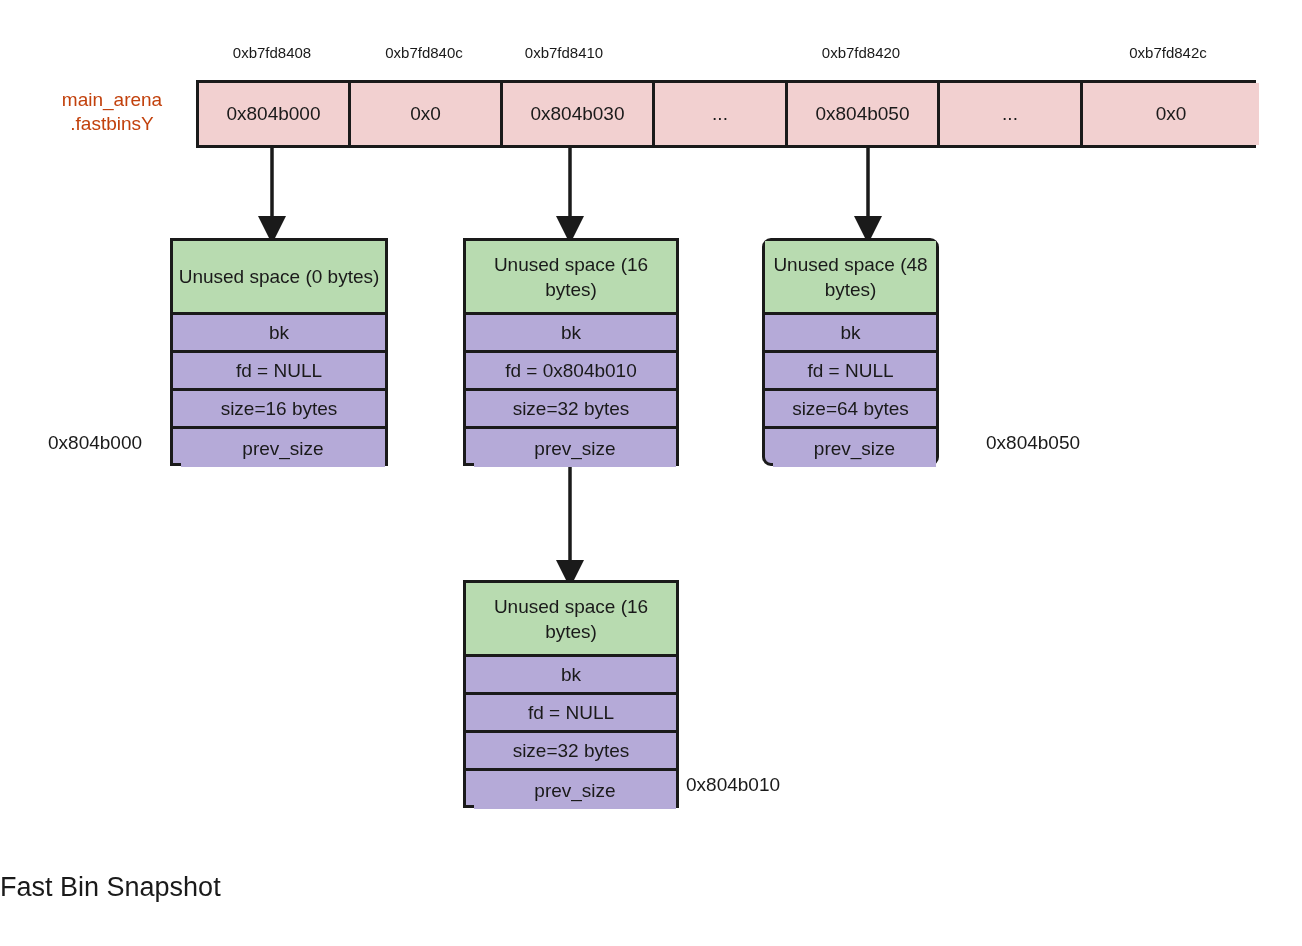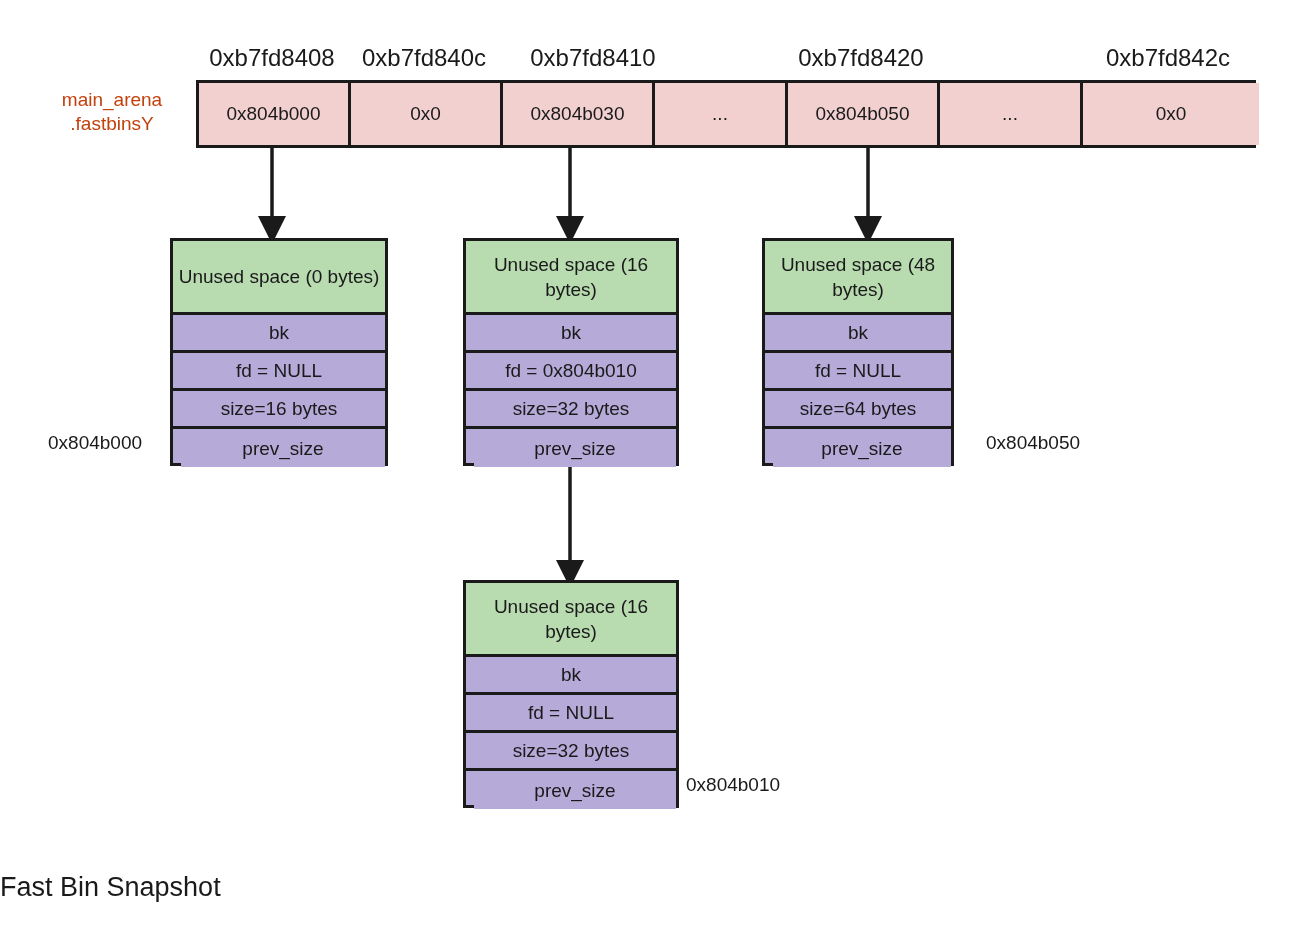--- a/index.html
+++ b/index.html
@@ -44,21 +44,21 @@
     box-sizing: border-box;
     height: 100%;
     white-space: nowrap;
   }
   .fb-cell:last-child { border-right: none; }
 
   
   .fb-addr {
     position: absolute;
     top: 44px;
-    font-size: 24px;
+    font-size: 15px;
     color: #1a1a1a;
     text-align: center;
     white-space: nowrap;
   }
 
   
   #arena-label {
     position: absolute;
     left: 42px;
     top: 88px;
@@ -131,21 +131,21 @@
 
 <div id="canvas">
 
   <div id="arena-label">
     <div>main_arena</div>
     <div>.fastbinsY</div>
   </div>
 
   <div class="fb-addr" style="left:196px;  width:152px;">0xb7fd8408</div>
   <div class="fb-addr" style="left:348px;  width:152px;">0xb7fd840c</div>
-  <div class="fb-addr" style="left:517px;  width:152px;text-align:center;">0xb7fd8410</div>
+  <div class="fb-addr" style="left:488px;  width:152px;text-align:center;">0xb7fd8410</div>
   <div class="fb-addr" style="left:652px;  width:133px;"></div>
   <div class="fb-addr" style="left:785px;  width:152px;">0xb7fd8420</div>
   <div class="fb-addr" style="left:937px;  width:143px;"></div>
   <div class="fb-addr" style="left:1080px; width:176px;">0xb7fd842c</div>
 
   <div id="fastbins-array">
     <div class="fb-cell" style="width:152px;">0x804b000</div>
     <div class="fb-cell" style="width:152px;">0x0</div>
     <div class="fb-cell" style="width:152px;text-align:right;">0x804b030</div>
     <div class="fb-cell" style="width:133px;">...</div>
@@ -180,21 +180,21 @@
   <div class="side-addr" style="left:48px; top:432px;">0x804b000</div>
 
   <div class="chunk" style="left:463px; top:238px; width:216px; height:228px;">
     <div class="chunk-row unused">Unused space (16 bytes)</div>
     <div class="chunk-row field">bk</div>
     <div class="chunk-row field">fd = 0x804b010</div>
     <div class="chunk-row field">size=32 bytes</div>
     <div class="chunk-row field">prev_size</div>
   </div>
 
-  <div class="chunk" style="left:762px; top:238px; width:192px; height:228px;">
+  <div class="chunk" style="left:762px; top:238px; width:177px; height:228px;border-radius:9px;">
     <div class="chunk-row unused">Unused space (48 bytes)</div>
     <div class="chunk-row field">bk</div>
     <div class="chunk-row field">fd = NULL</div>
     <div class="chunk-row field">size=64 bytes</div>
     <div class="chunk-row field">prev_size</div>
   </div>
   <div class="side-addr" style="left:986px; top:432px;">0x804b050</div>
 
   <div class="chunk" style="left:463px; top:580px; width:216px; height:228px;">
     <div class="chunk-row unused">Unused space (16 bytes)</div>

